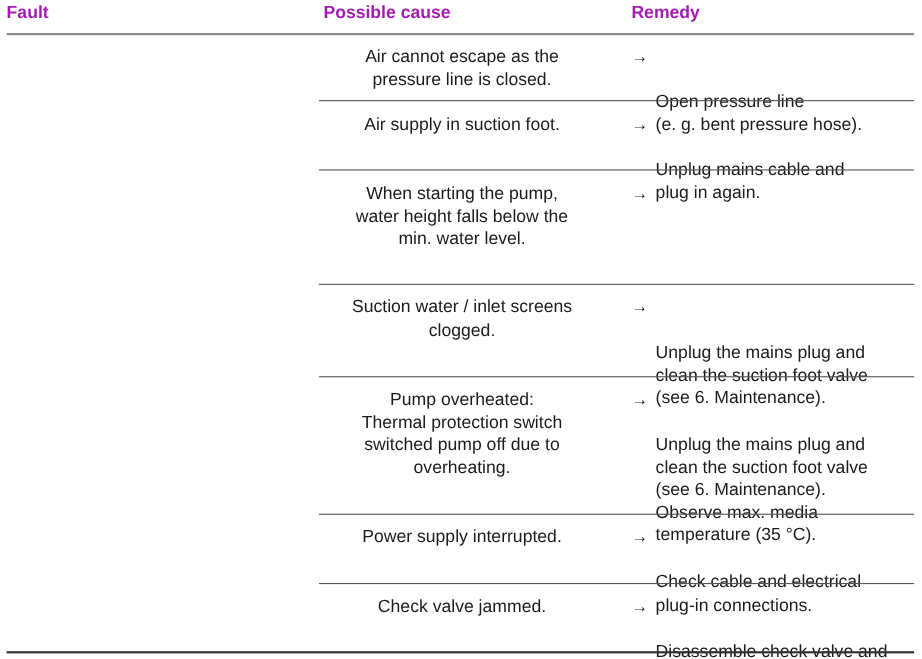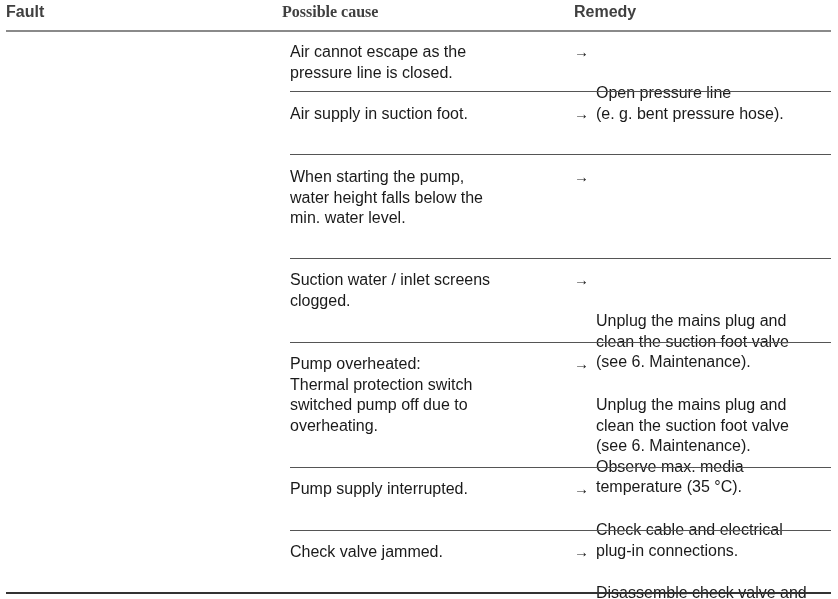--- a/index.html
+++ b/index.html
@@ -30,24 +30,24 @@
       top: 0;
       width: 825px;
       height: 30px;
       border-bottom: 2px solid #8a8a8a;
     }
     .th {
       position: absolute;
       top: 2px;
       font-weight: bold;
       font-size: 16px;
-      color: #404040;
+      color: #a21caf;
     }
     .th.fault { left: 0; }
-    .th.cause { left: 276px; font-family: Liberation Serif, serif; }
+    .th.cause { left: 288px; }
     .th.remedy { left: 568px; }
 
     .fault-label {
       position: absolute;
       left: 6px;
       top: 42px;
       width: 260px;
       font-weight: bold;
       font-size: 16px;
       line-height: 20.5px;
@@ -57,20 +57,21 @@
       position: absolute;
       left: 290px;
       width: 541px;
     }
     .row .cause {
       position: absolute;
       left: 0;
       top: 0;
       width: 260px;
       white-space: pre-line;
+      text-align: center;
     }
     .row .remedy {
       position: absolute;
       left: 284px;
       top: 0;
       width: 260px;
       white-space: pre-line;
       padding-left: 22px;
       box-sizing: border-box;
     }
@@ -116,20 +117,22 @@
       <span>Open pressure line
 (e. g. bent pressure hose).</span>
     </div>
   </div>
   <div class="divider" style="top:91px;"></div>
 
   <div class="row" style="top:104px;">
     <div class="cause">Air supply in suction foot.</div>
     <div class="remedy">
       <span class="arrow">→</span>
+      <span>Unplug mains cable and
+plug in again.</span>
     </div>
   </div>
   <div class="divider" style="top:154px;"></div>
 
   <div class="row" style="top:167px;">
     <div class="cause">When starting the pump,
 water height falls below the
 min. water level.</div>
     <div class="remedy">
       <span class="arrow">→</span>
@@ -159,21 +162,21 @@
       <span>Unplug the mains plug and
 clean the suction foot valve
 (see 6. Maintenance).
 Observe max. media
 temperature (35 °C).</span>
     </div>
   </div>
   <div class="divider" style="top:467px;"></div>
 
   <div class="row" style="top:479px;">
-    <div class="cause">Pump supply interrupted.</div>
+    <div class="cause">Power supply interrupted.</div>
     <div class="remedy">
       <span class="arrow">→</span>
       <span>Check cable and electrical
 plug-in connections.</span>
     </div>
   </div>
   <div class="divider" style="top:530px;"></div>
 
   <div class="row" style="top:542px;">
     <div class="cause">Check valve jammed.</div>

